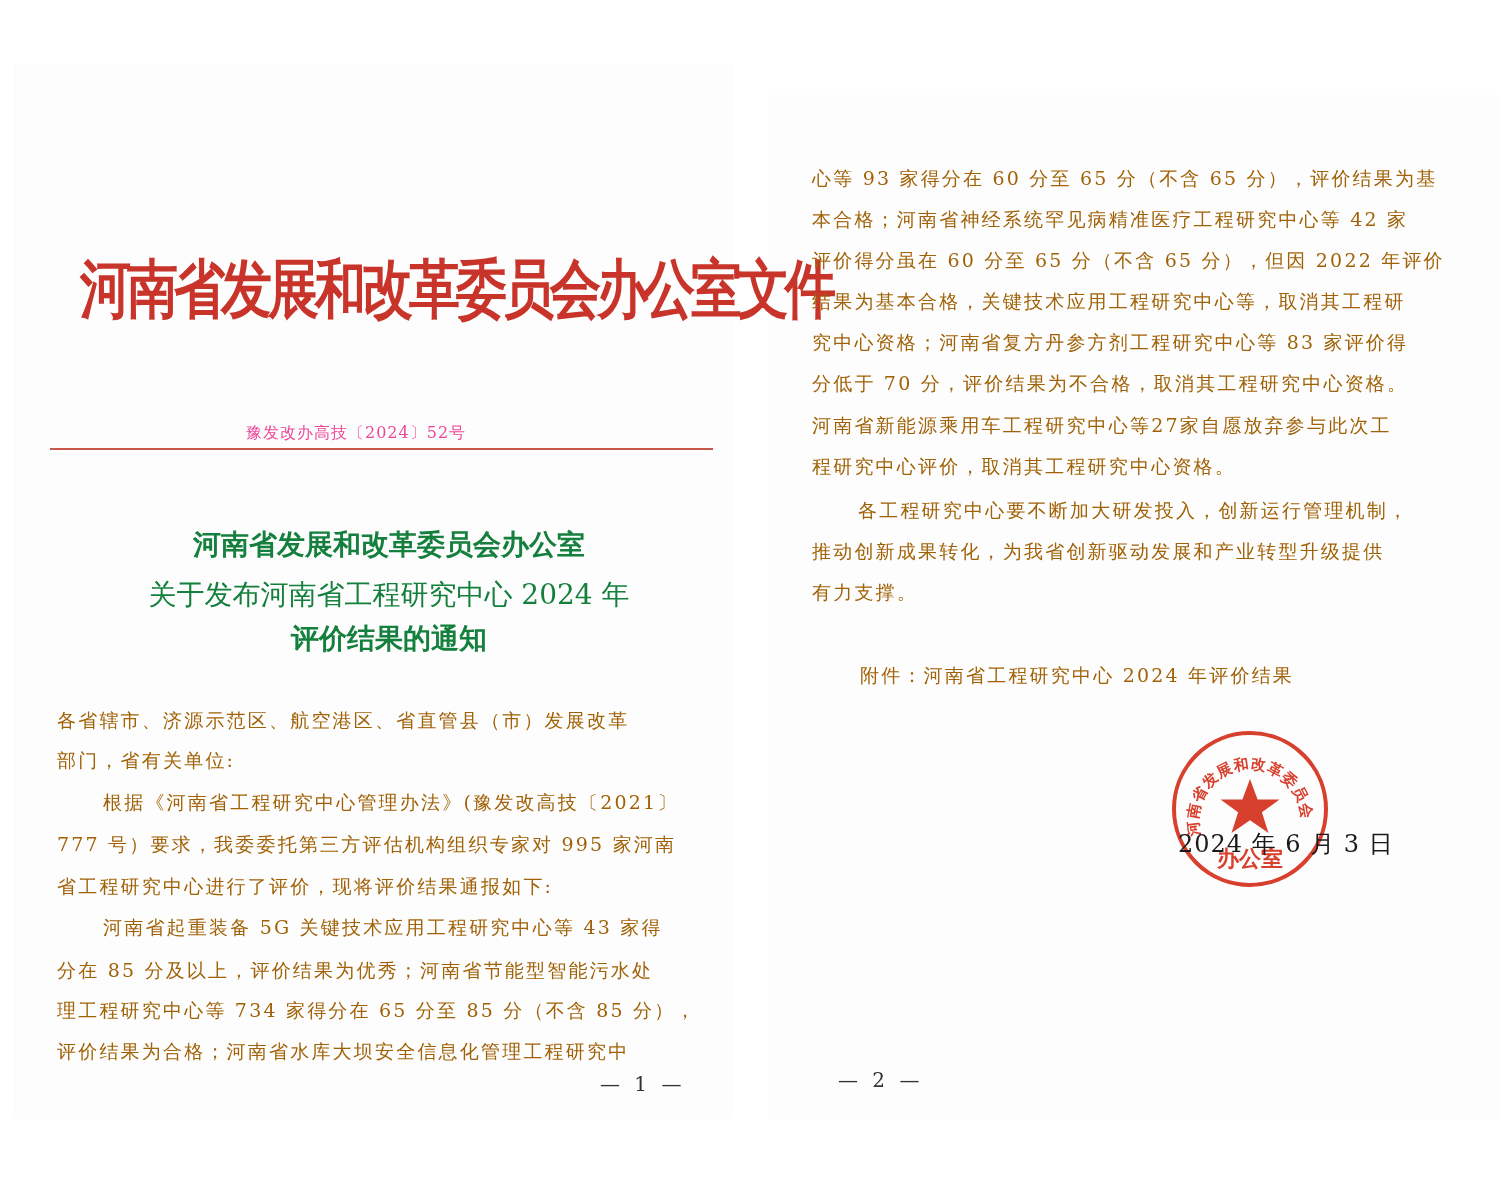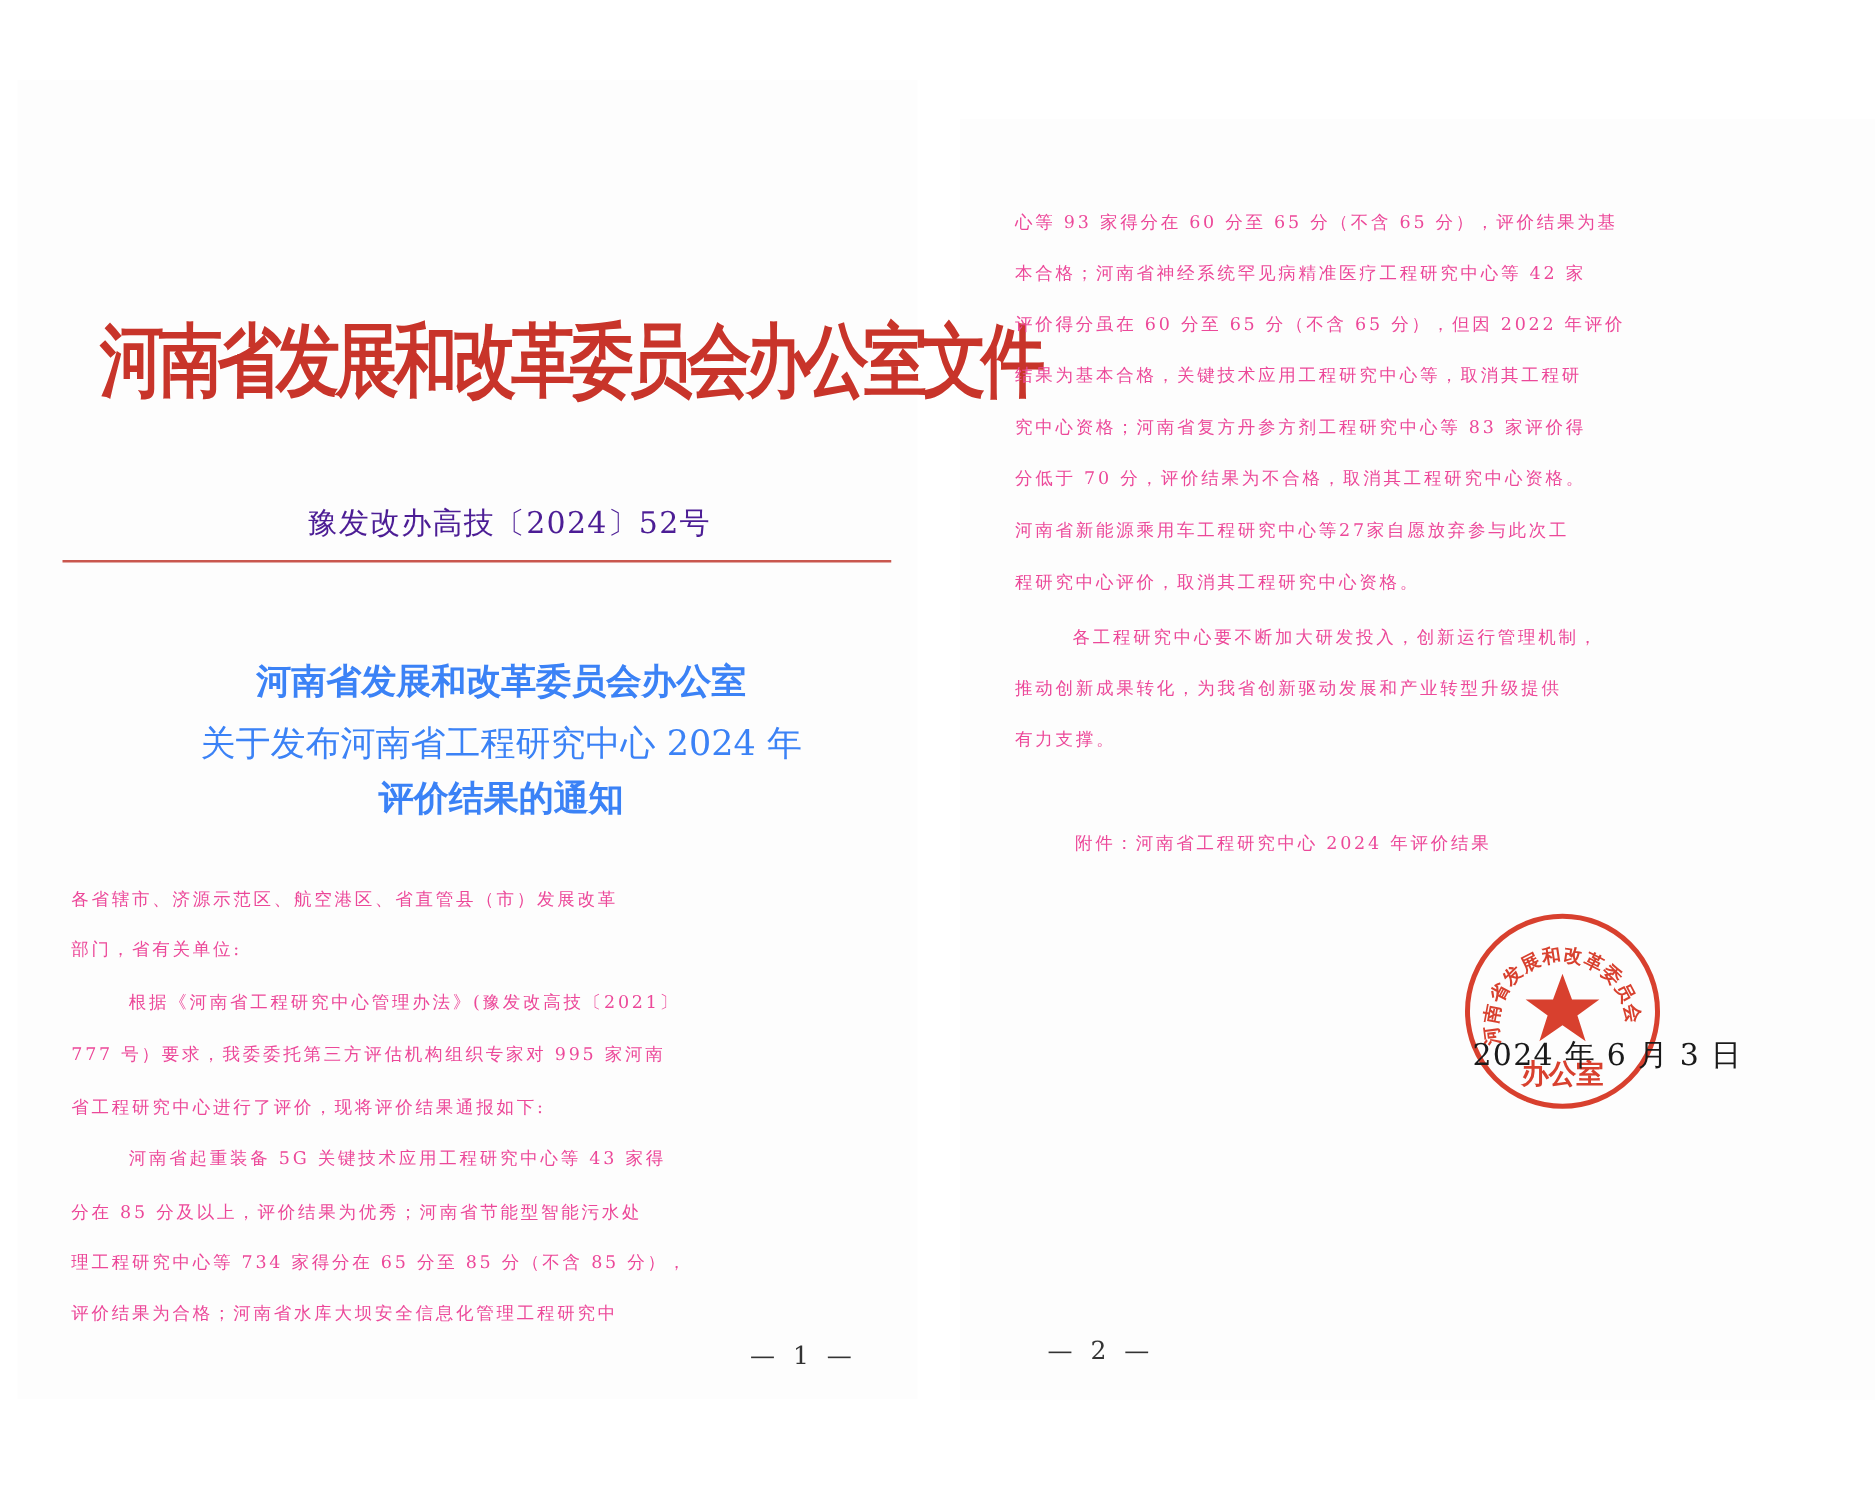--- a/index.html
+++ b/index.html
@@ -14,33 +14,33 @@
   #page2 { left: 768px; top: 95px; width: 732px; height: 1025px; }
 
   .abs { position: absolute; white-space: nowrap; }
 
   .red-header {
     left: 80px; top: 250px; width: 615px; height: 80px;
     color: #c8342a; font-family: "DejaVu Sans", sans-serif; font-weight: bold;
     font-size: 51px; letter-spacing: -4px; line-height: 80px;
     transform: scaleY(1.25); transform-origin: left center;
   }
-  .doc-number { left: 246px; top: 402px; font-size: 24px; letter-spacing: 1px; color: #4c1d95; }
+  .doc-number { left: 246px; top: 423px; font-size: 16px; letter-spacing: 1px; color: #ec4899; }
   .red-rule { left: 50px; top: 448px; width: 663px; height: 2px; background: #c9574e; }
 
   .title-line {
-    font-family: "DejaVu Serif", serif; font-weight: bold; font-size: 28px; color: #3b82f6;
-    text-align: center; left: 76px; width: 650px;
+    font-family: "DejaVu Serif", serif; font-weight: bold; font-size: 28px; color: #15803d;
+    text-align: center; left: 64px; width: 650px;
   }
   .t1 { top: 526px; }
   .t2 { top: 576px; font-weight: normal; }
   .t3 { top: 620px; }
 
   .body-line {
-    font-size: 14px; letter-spacing: 2.2px; color: #ec4899; line-height: 40px;
+    font-size: 19px; letter-spacing: 2.2px; color: #a16207; line-height: 40px;
   }
   .p1 { left: 57px; }
   .p2 { left: 812px; }
 
   .page-num { font-size: 20px; color: #333; letter-spacing: 4px; }
 
   .stamp {
     left: 1172px; top: 731px; width: 156px; height: 156px; border-radius: 50%;
     border: 4px solid #d8402e; box-sizing: border-box;
   }

